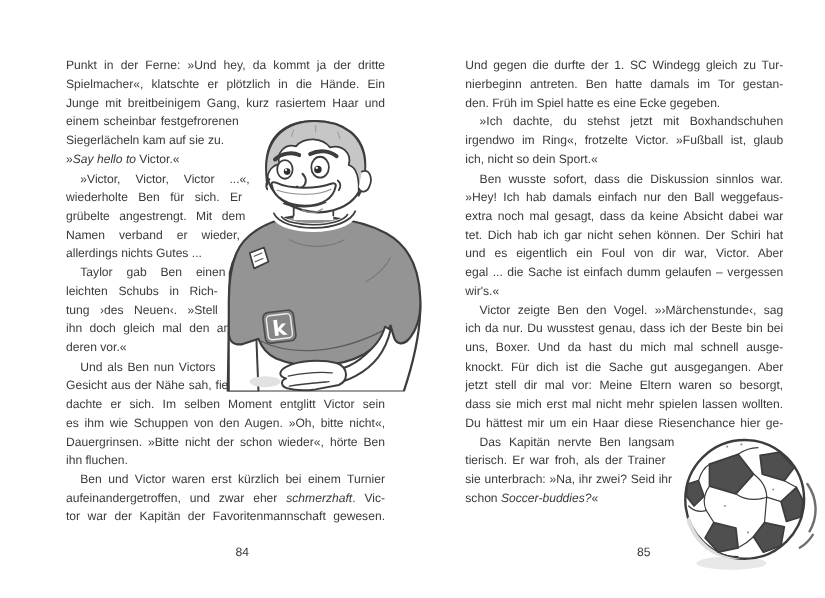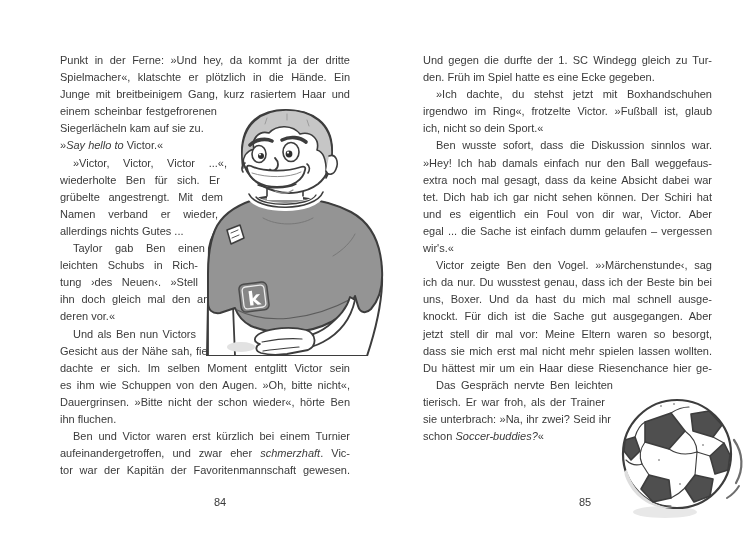--- a/index.html
+++ b/index.html
@@ -45,39 +45,40 @@
       <div class="tl"><span>dachte er sich. Im selben Moment entglitt Victor sein</span></div>
       <div class="tl"><span>es ihm wie Schuppen von den Augen. »Oh, bitte nicht«,</span></div>
       <div class="tl"><span>Dauergrinsen. »Bitte nicht der schon wieder«, hörte Ben</span></div>
       <div class="tl last"><span>ihn fluchen.</span></div>
       <div class="tl ind"><span>Ben und Victor waren erst kürzlich bei einem Turnier</span></div>
       <div class="tl"><span>aufeinandergetroffen, und zwar eher </span><span class="it">schmerzhaft</span><span>. Vic-</span></div>
       <div class="tl"><span>tor war der Kapitän der Favoritenmannschaft gewesen.</span></div>
     </div>
   <div id="rightcol" class="page-col">
       <div class="tl"><span>Und gegen die durfte der 1. SC Windegg gleich zu Tur-</span></div>
+      <div class="tl"><span>nierbeginn antreten. Ben hatte damals im Tor gestan-</span></div>
       <div class="tl last"><span>den. Früh im Spiel hatte es eine Ecke gegeben.</span></div>
       <div class="tl ind"><span>»Ich dachte, du stehst jetzt mit Boxhandschuhen</span></div>
       <div class="tl"><span>irgendwo im Ring«, frotzelte Victor. »Fußball ist, glaub</span></div>
       <div class="tl last"><span>ich, nicht so dein Sport.«</span></div>
       <div class="tl ind"><span>Ben wusste sofort, dass die Diskussion sinnlos war.</span></div>
       <div class="tl"><span>»Hey! Ich hab damals einfach nur den Ball weggefaus-</span></div>
       <div class="tl"><span>extra noch mal gesagt, dass da keine Absicht dabei war</span></div>
       <div class="tl"><span>tet. Dich hab ich gar nicht sehen können. Der Schiri hat</span></div>
       <div class="tl"><span>und es eigentlich ein Foul von dir war, Victor. Aber</span></div>
       <div class="tl"><span>egal ... die Sache ist einfach dumm gelaufen – vergessen</span></div>
       <div class="tl last"><span>wir's.«</span></div>
       <div class="tl ind"><span>Victor zeigte Ben den Vogel. »›Märchenstunde‹, sag</span></div>
       <div class="tl"><span>ich da nur. Du wusstest genau, dass ich der Beste bin bei</span></div>
       <div class="tl"><span>uns, Boxer. Und da hast du mich mal schnell ausge-</span></div>
       <div class="tl"><span>knockt. Für dich ist die Sache gut ausgegangen. Aber</span></div>
       <div class="tl"><span>jetzt stell dir mal vor: Meine Eltern waren so besorgt,</span></div>
       <div class="tl"><span>dass sie mich erst mal nicht mehr spielen lassen wollten.</span></div>
       <div class="tl"><span>Du hättest mir um ein Haar diese Riesenchance hier ge-</span></div>
-      <div class="tl ind" style="width: 190px;"><span>Das Gespräch nervte Ben leichten</span></div>
+      <div class="tl ind" style="width: 190px;"><span>Das Kapitän nervte Ben langsam</span></div>
       <div class="tl" style="width: 182px;"><span>tierisch. Er war froh, als der Trainer</span></div>
       <div class="tl" style="width: 188px;"><span>sie unterbrach: »Na, ihr zwei? Seid ihr</span></div>
       <div class="tl last" style="width: 188px;"><span>schon </span><span class="it">Soccer-buddies?</span><span>«</span></div>
     </div>
 
   <div id="pn-left" class="pagenum">84</div>
   <div id="pn-right" class="pagenum">85</div>
 
   <svg id="boy" viewBox="0 0 185 250">
     <g stroke="#3d3d3d" stroke-width="2" stroke-linecap="round" stroke-linejoin="round" fill="none">

